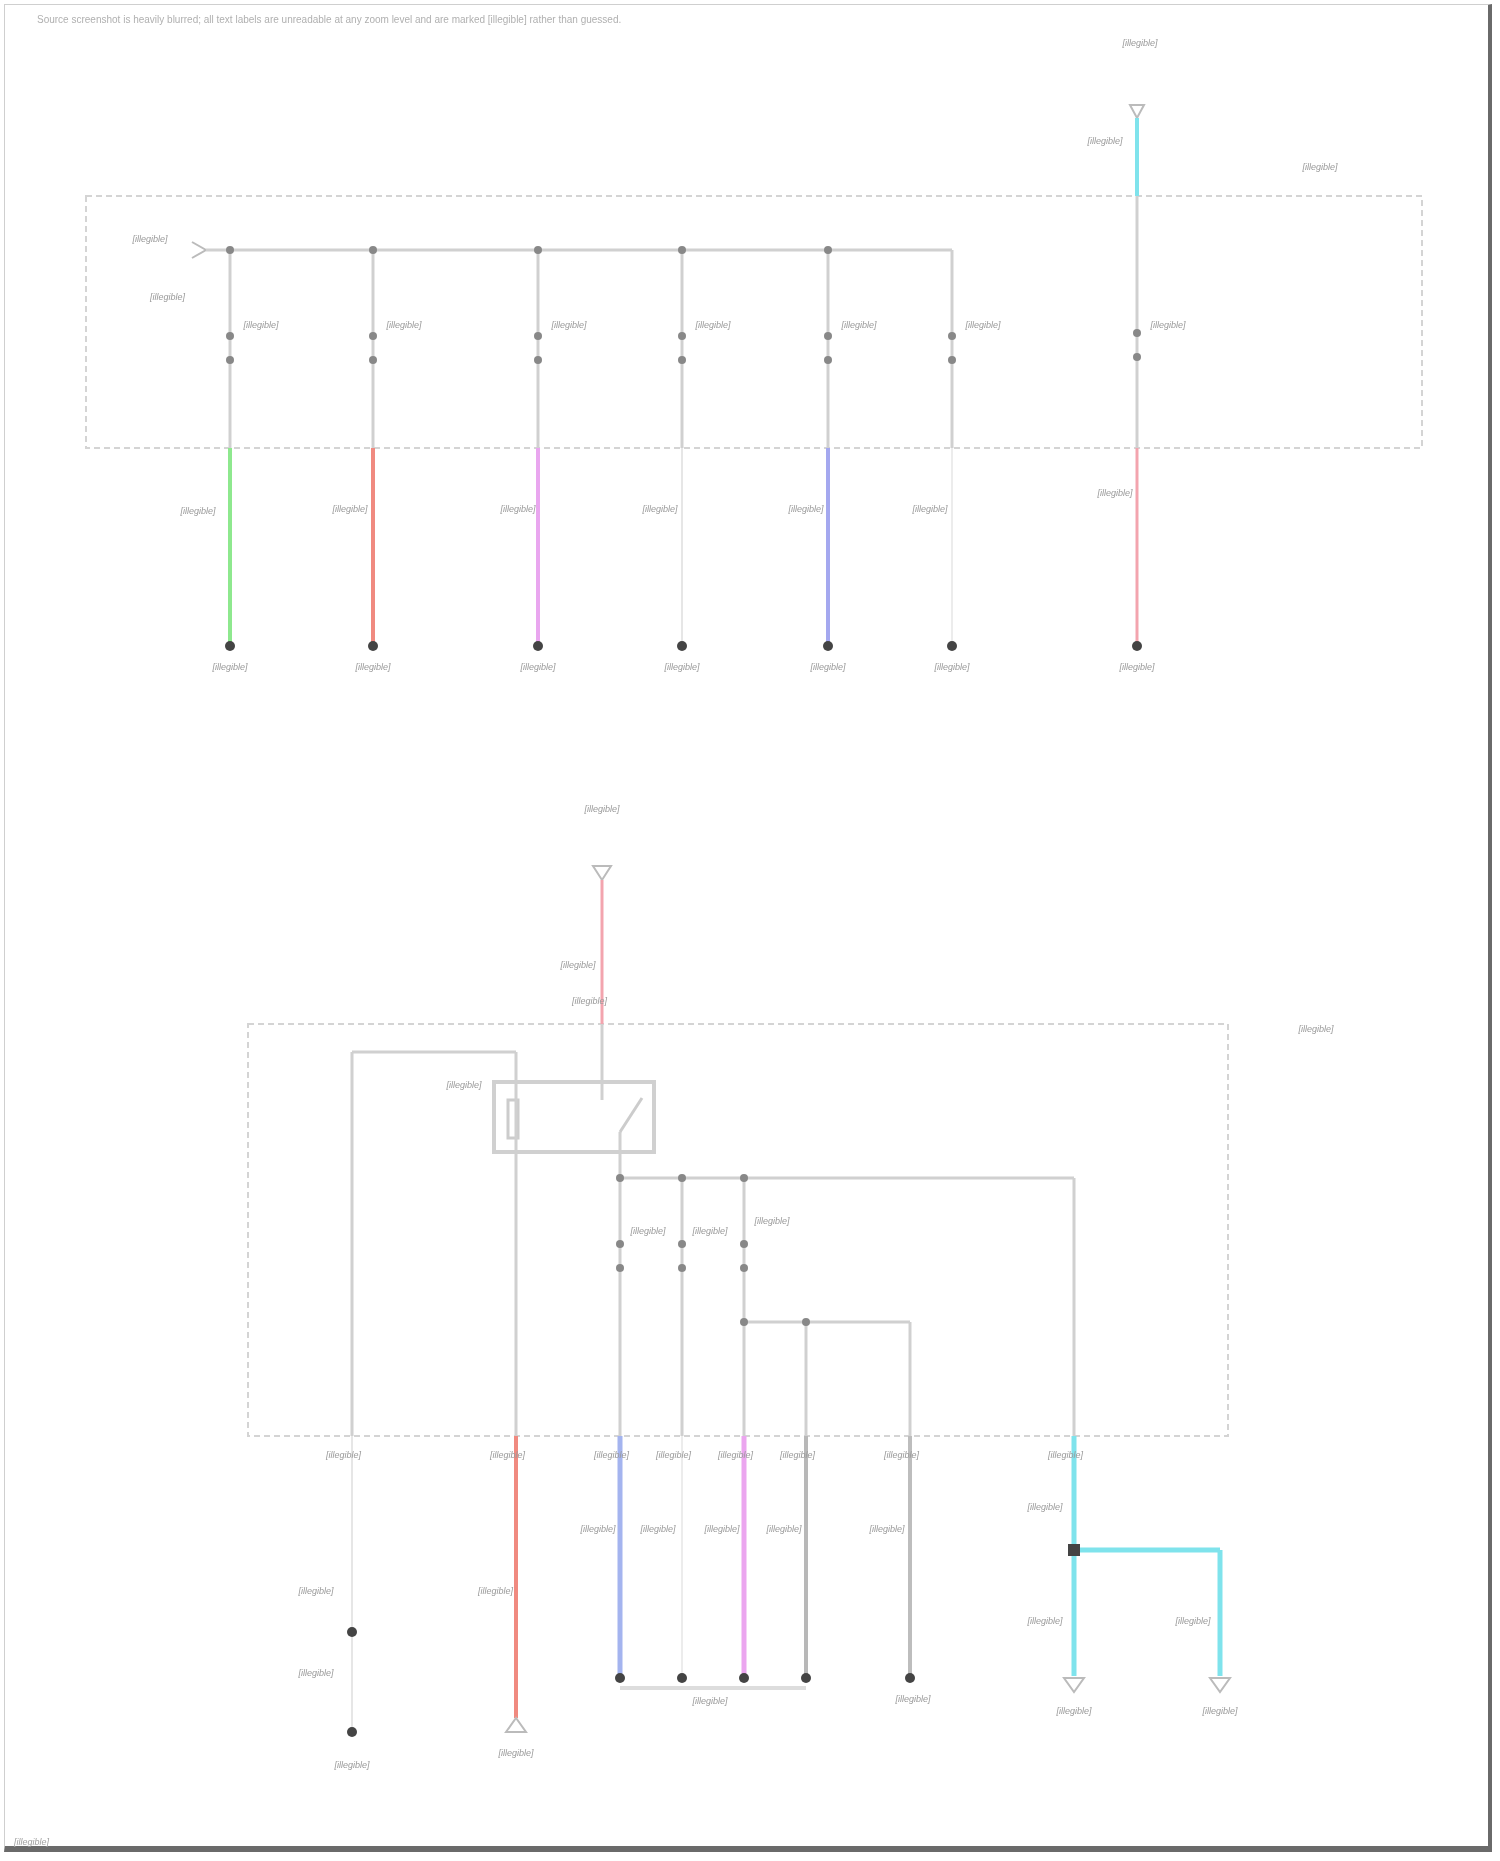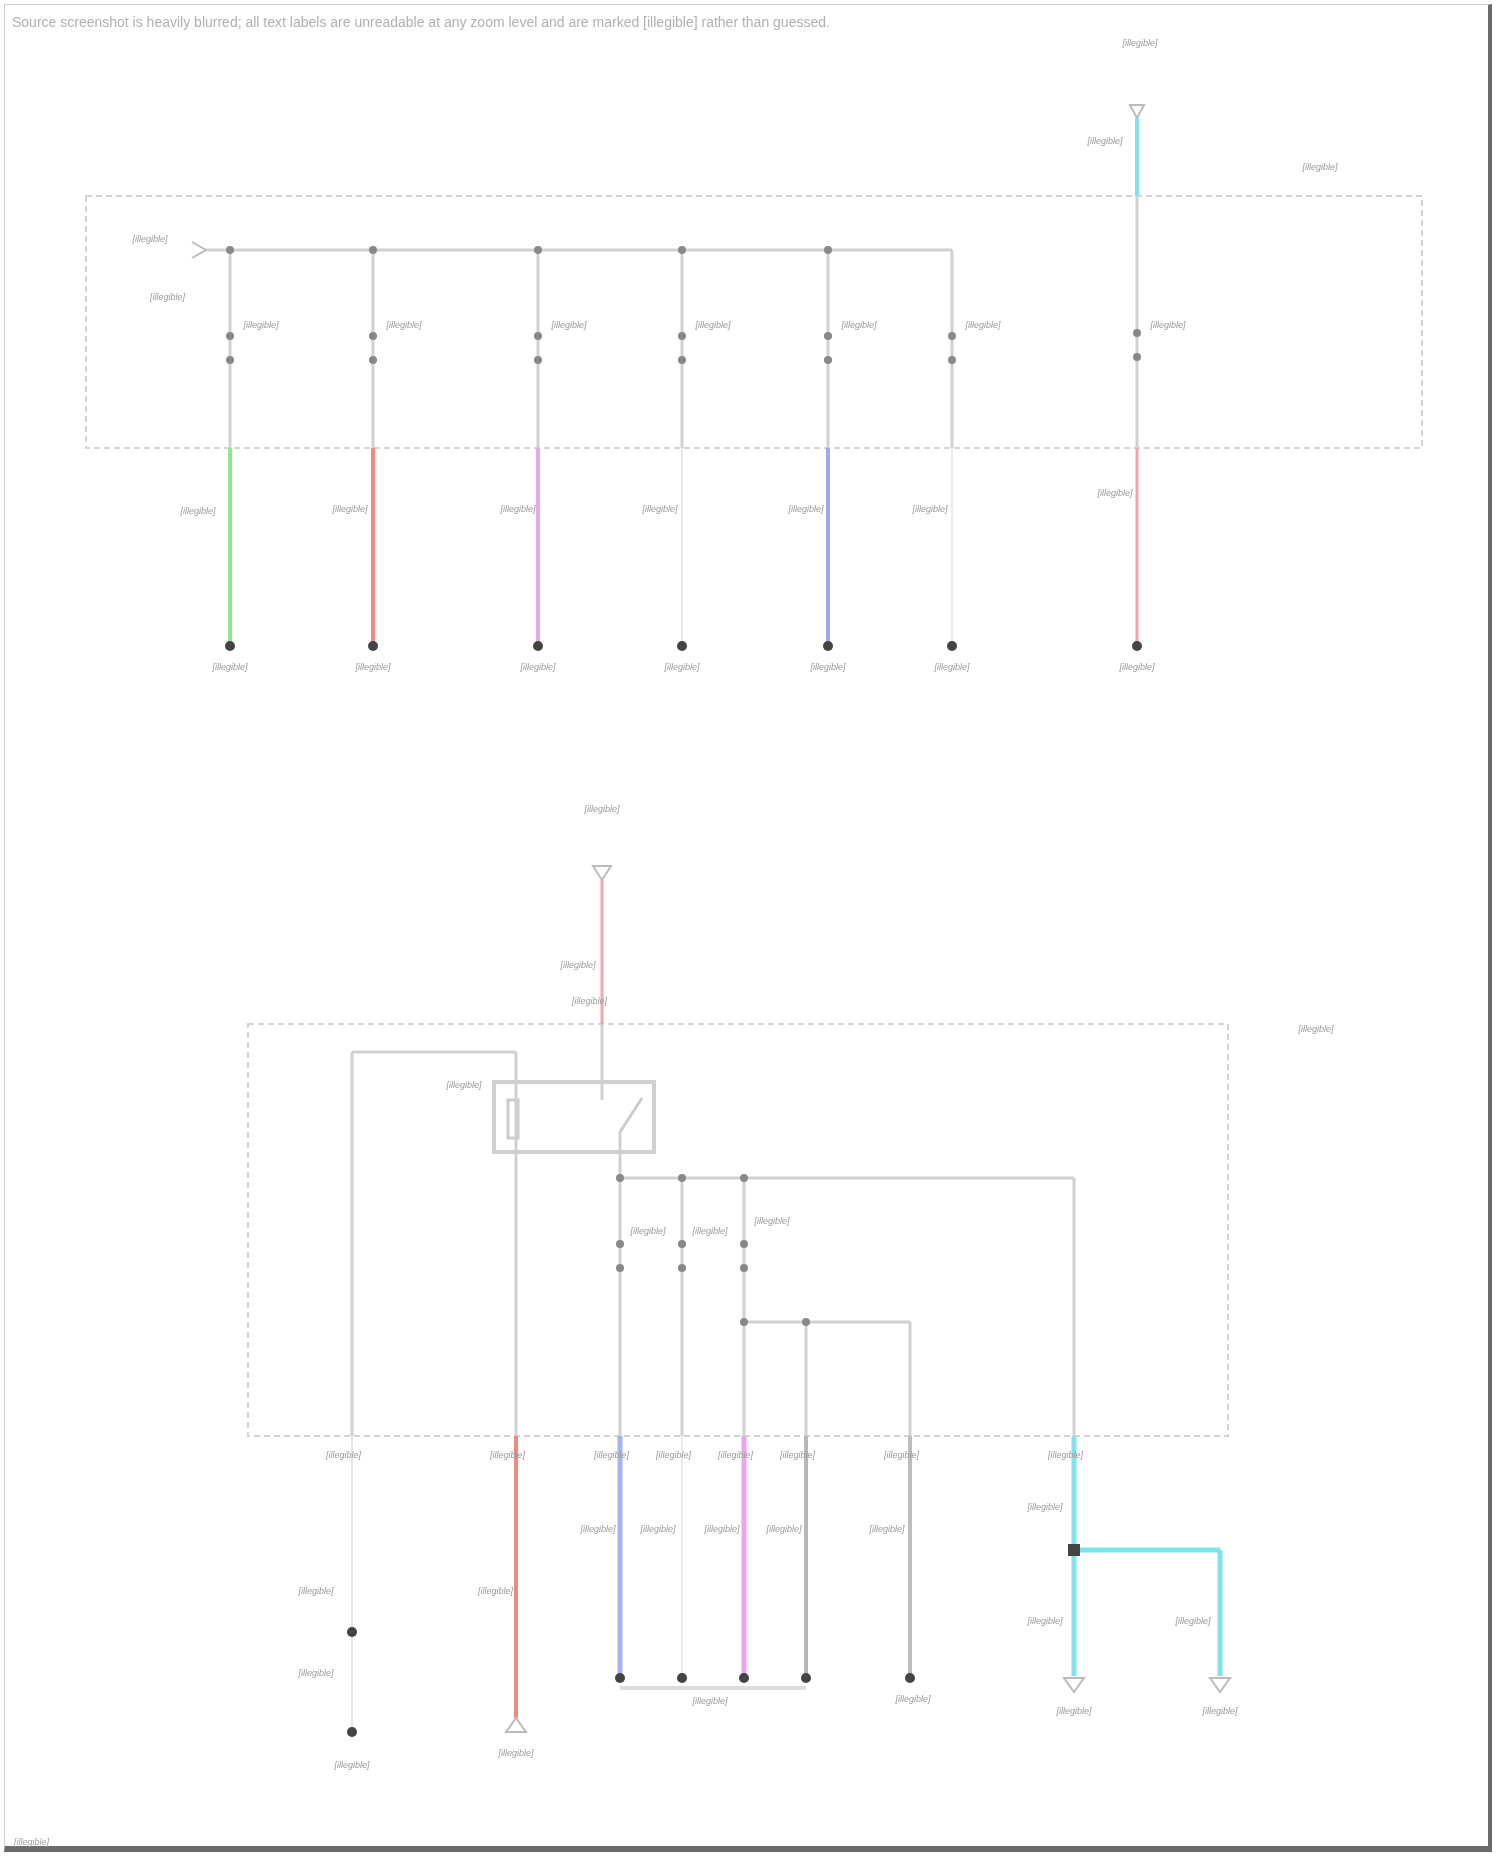--- a/index.html
+++ b/index.html
@@ -1,21 +1,21 @@
 <!DOCTYPE html>
 <html><head>
 <meta charset="utf-8">
 <style>
   html,body{margin:0;padding:0;background:#fff;}
   body{width:1500px;height:1861px;position:relative;overflow:hidden;font-family:"Liberation Sans",sans-serif;}
   .frame{position:absolute;left:4px;top:4px;width:1488px;height:1848px;border:1px solid #cfcfcf;border-right:4px solid #6a6a6a;border-bottom:6px solid #6a6a6a;box-sizing:border-box;}
   svg{position:absolute;left:0;top:0;}
   .lbl{position:absolute;font-size:9px;color:#9a9a9a;text-align:center;line-height:11px;white-space:pre-line;font-style:italic;}
   .footer{position:absolute;left:14px;bottom:14px;font-size:9px;color:#a0a0a0;font-style:italic;}
-  .note{position:absolute;left:12px;top:14px;font-size:14px;color:#b0b0b0;}
+  .note{position:absolute;left:37px;top:14px;font-size:10px;color:#b0b0b0;}
 </style>
 </head>
 <body>
 
 <div class="frame"></div>
 <div class="note">Source screenshot is heavily blurred; all text labels are unreadable at any zoom level and are marked [illegible] rather than guessed.</div>
 
 <svg width="1500" height="1861">
 
   <rect x="86" y="196" width="1336" height="252" fill="none" stroke="#d4d4d4" stroke-width="2" stroke-dasharray="6,4"></rect>

